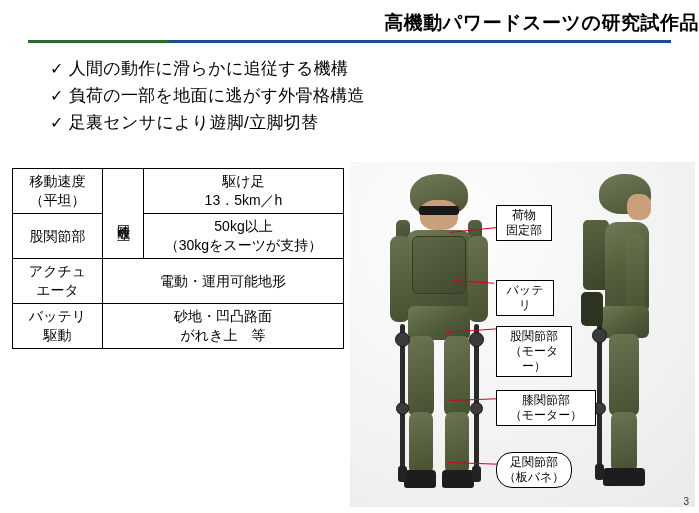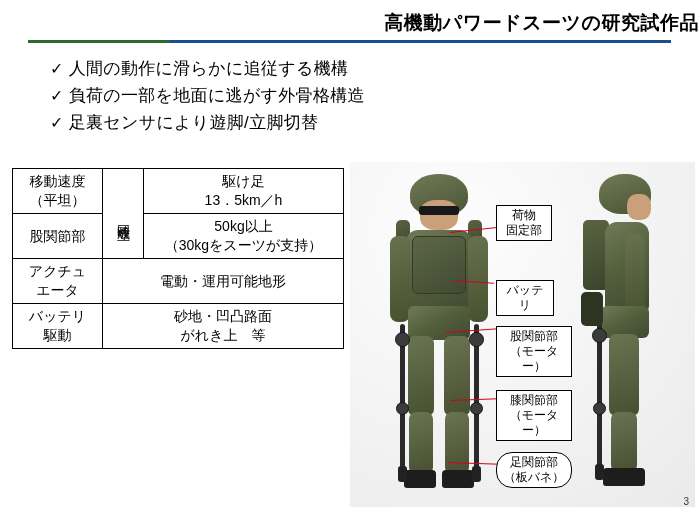--- a/index.html
+++ b/index.html
@@ -289,19 +289,19 @@
     <div class="leader" style="left:96px; top:170px; width:52px; transform:rotate(-4deg);"></div>
     <div class="leader" style="left:100px; top:238px; width:48px; transform:rotate(-2deg);"></div>
     <div class="leader" style="left:98px; top:300px; width:52px; transform:rotate(2deg);"></div>
   </div>
 
   <div class="callout" style="left:496px; top:280px; width:58px;">バッテリ</div>
   <div class="callout" style="left:496px; top:205px; width:56px;">荷物
 固定部</div>
   <div class="callout" style="left:496px; top:326px; width:76px;">股関節部
 （モーター）</div>
-  <div class="callout" style="left:496px; top:390px; width:76px;">膝関節部
+  <div class="callout" style="left:496px; top:390px; width:100px;">膝関節部
 （モーター）</div>
   <div class="callout" style="left:496px; top:452px; width:76px;border-radius:16px;">足関節部
 （板バネ）</div>
 
   <div class="page-num">3</div>
 </div>
 
 </body></html>

